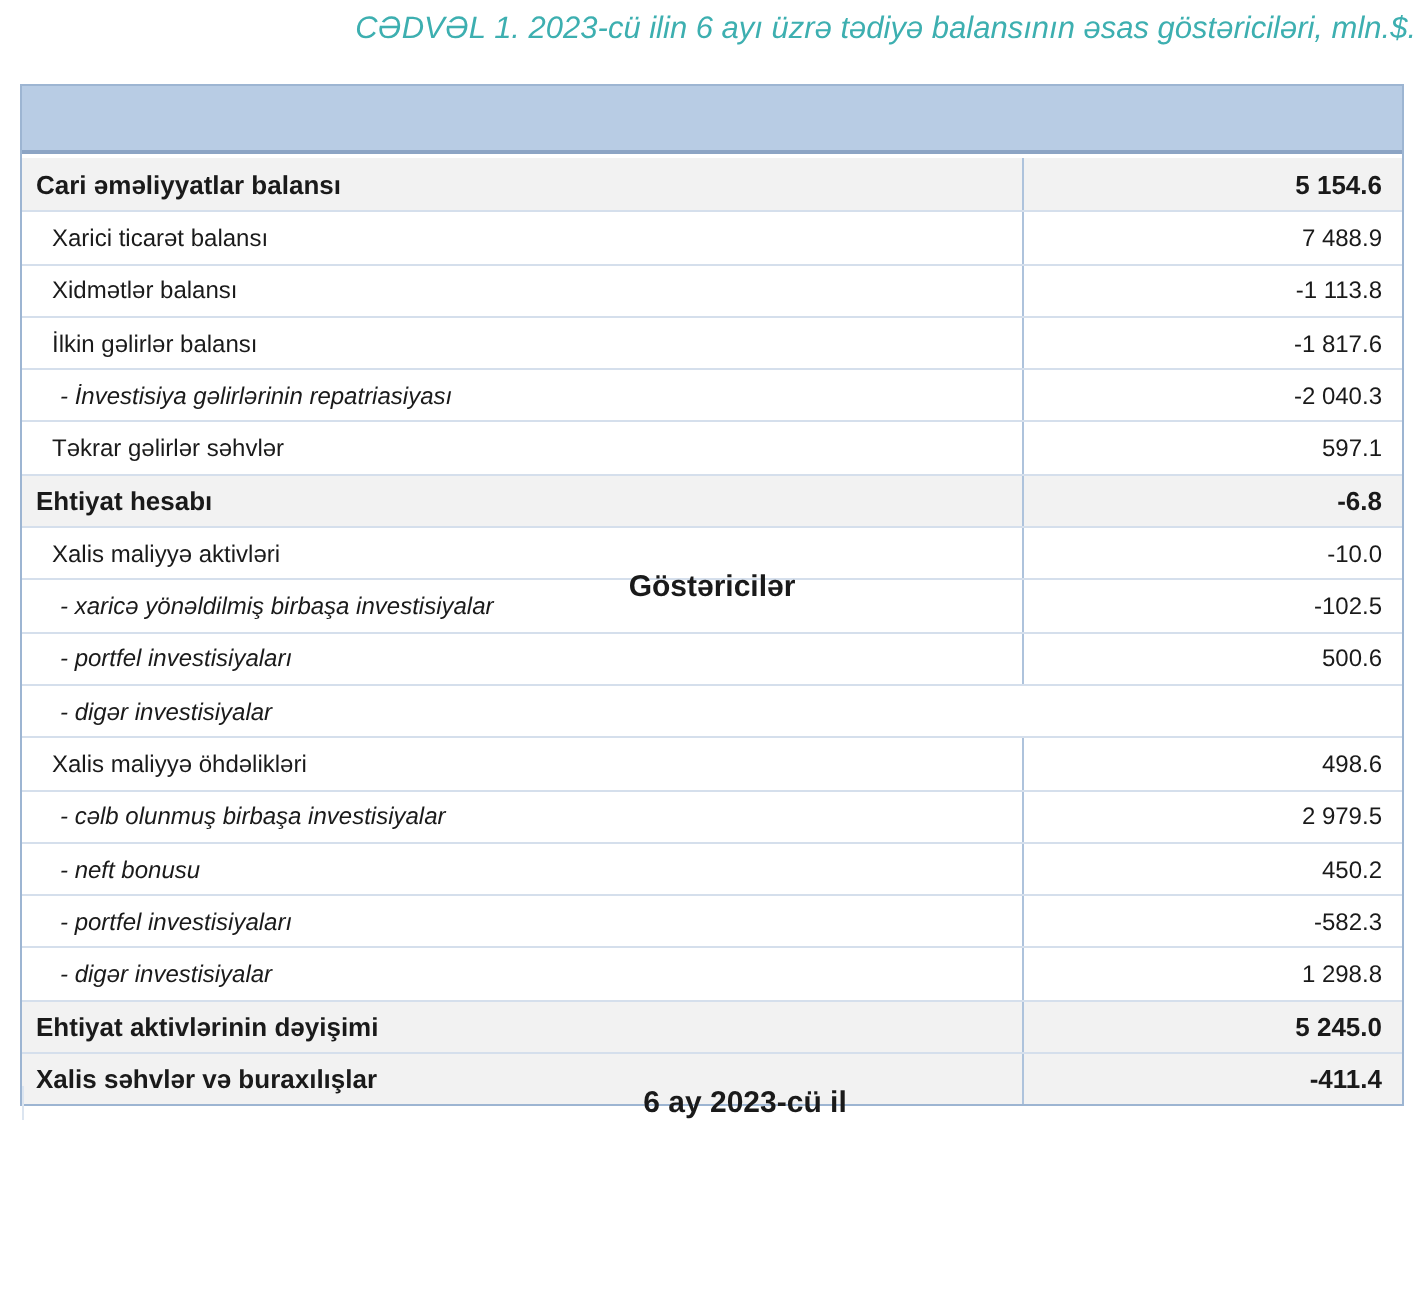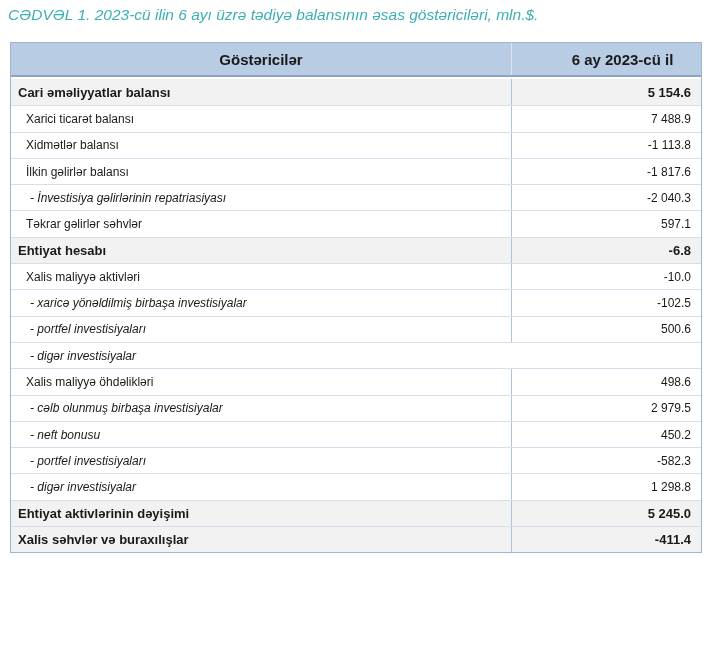--- a/index.html
+++ b/index.html
@@ -13,21 +13,21 @@
     --text-color: #1A1A1A;
   }
   * { margin: 0; padding: 0; box-sizing: border-box; }
   html, body {
     width: 713px; height: 657px;
     background: #ffffff;
     font-family: "Liberation Sans", sans-serif;
     color: var(--text-color);
     overflow: hidden;
   }
-  .page { position: relative; width: 713px; height: 657px; }
+  .page { position: relative; width: 713px; height: 657px; text-align: right; }
 
   .doc-title {
     position: absolute;
     left: 8px; top: 6px;
     width: 700px;
     font-size: 15.5px;
     font-style: italic;
     color: var(--title-color);
     white-space: nowrap;
   }
@@ -40,20 +40,21 @@
     background: #ffffff;
   }
 
   .thead {
     display: flex;
     height: 34px;
     background: var(--header-bg);
     border-bottom: 2px solid var(--border-header-bottom);
     font-weight: bold;
     font-size: 15px;
+    flex-direction: column;
   }
   .th {
     display: flex;
     align-items: center;
     justify-content: center;
   }
   .th-label { flex: 0 0 500px; }
   .th-value { flex: 1 1 auto; border-left: 1px solid #DCE5F0; padding-left: 32px; }
 
   .tbody { background: #ffffff; padding-top: 2px; }

